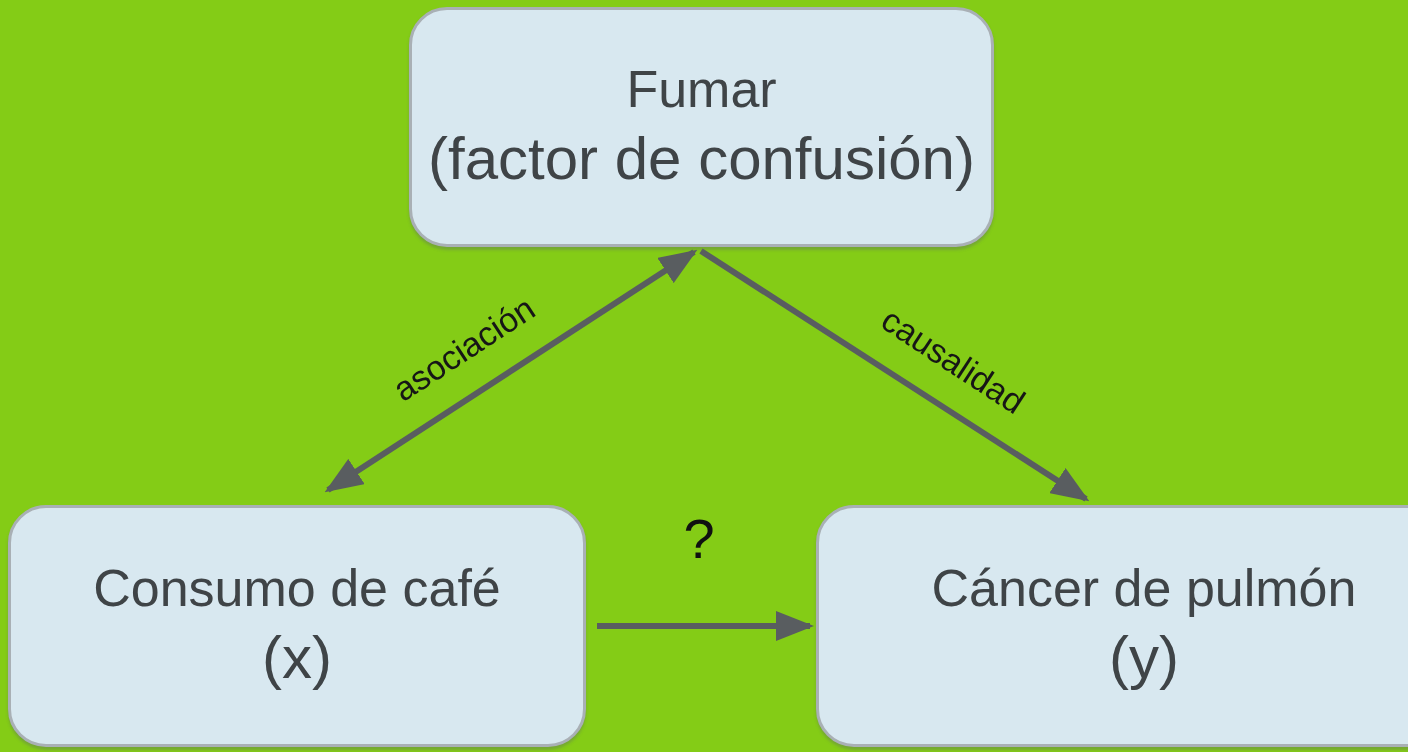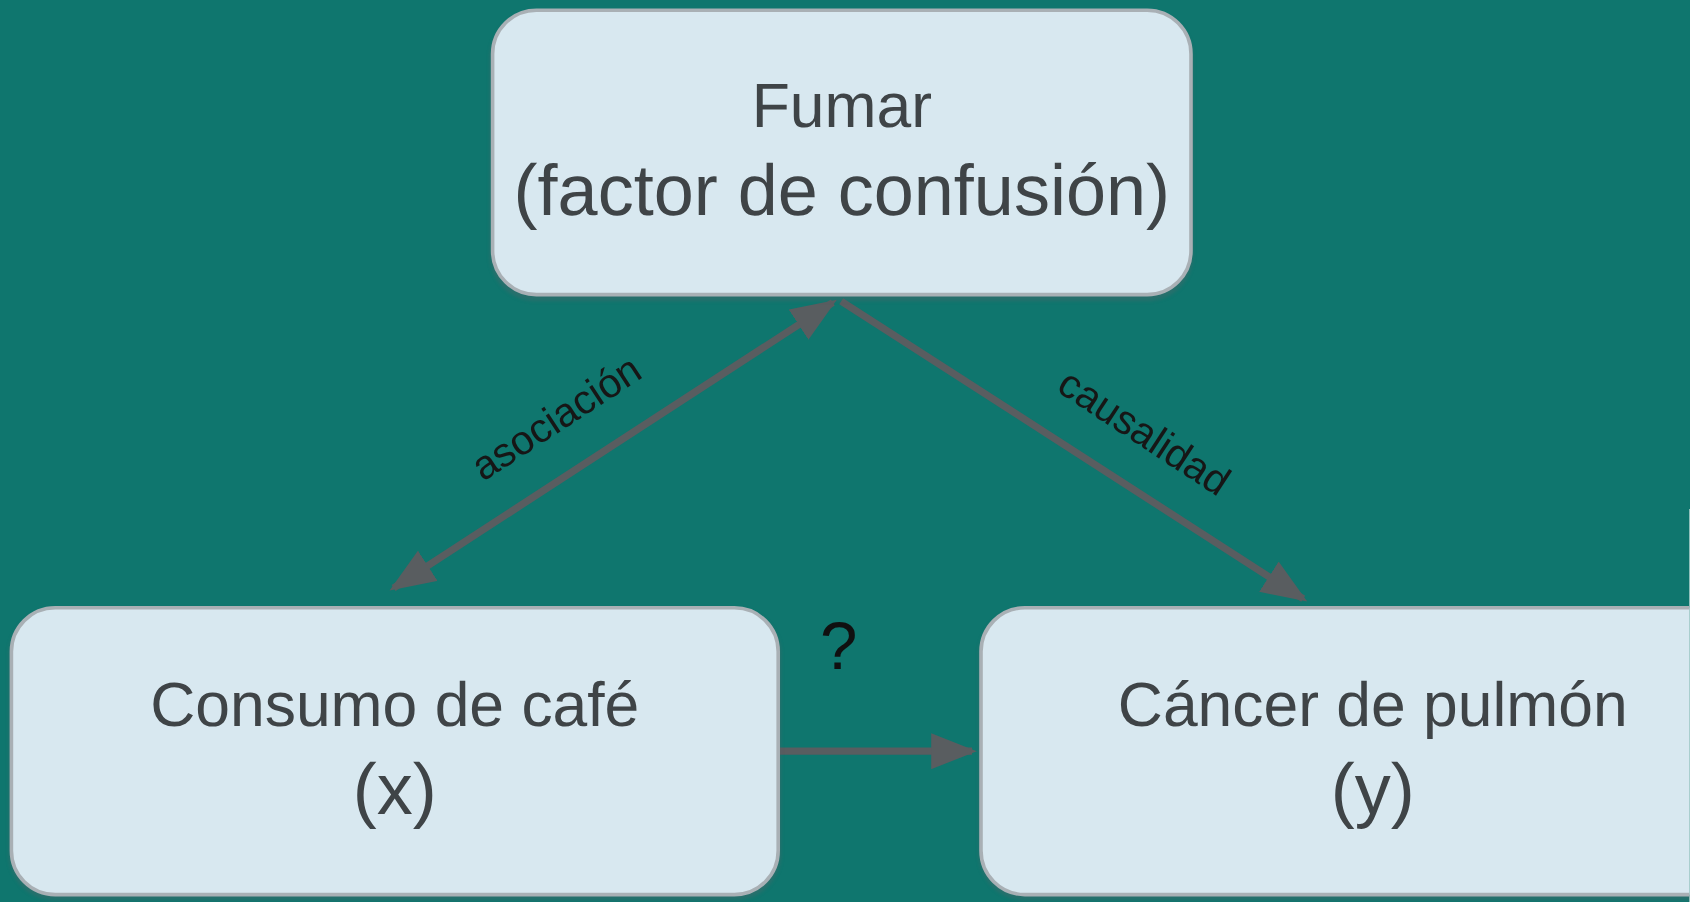--- a/index.html
+++ b/index.html
@@ -5,21 +5,21 @@
   html, body {
     margin: 0;
     padding: 0;
     background: #ffffff;
     font-family: "Liberation Sans", "DejaVu Sans", sans-serif;
   }
   .canvas {
     position: relative;
     width: 1408px;
     height: 752px;
-    background: #0f766e;
+    background: #84cc16;
     overflow: hidden;
   }
   .node {
     position: absolute;
     box-sizing: border-box;
     background: #d8e8f0;
     border: 3px solid #a9b0b5;
     border-radius: 38px;
     box-shadow: 0 3px 3px rgba(90, 100, 105, 0.35);
     display: flex;
@@ -33,21 +33,21 @@
     font-size: 52px;
     line-height: 1.2;
     white-space: nowrap;
   }
   .node .subtitle {
     font-size: 60px;
     line-height: 1.25;
     white-space: nowrap;
   }
   .node-confounder { left: 409px; top: 7px;   width: 585px; height: 240px; }
-  .node-x          { left: 8px;   top: 505px; width: 642px; height: 242px; align-items: center; }
+  .node-x          { left: 8px;   top: 505px; width: 578px; height: 242px; align-items: center; }
   .node-y          { left: 816px; top: 505px; width: 656px; height: 242px; }
 
   .arrow-layer {
     position: absolute;
     left: 0; top: 0;
     width: 1408px;
     height: 752px;
     pointer-events: none;
   }
   .edge-label {

